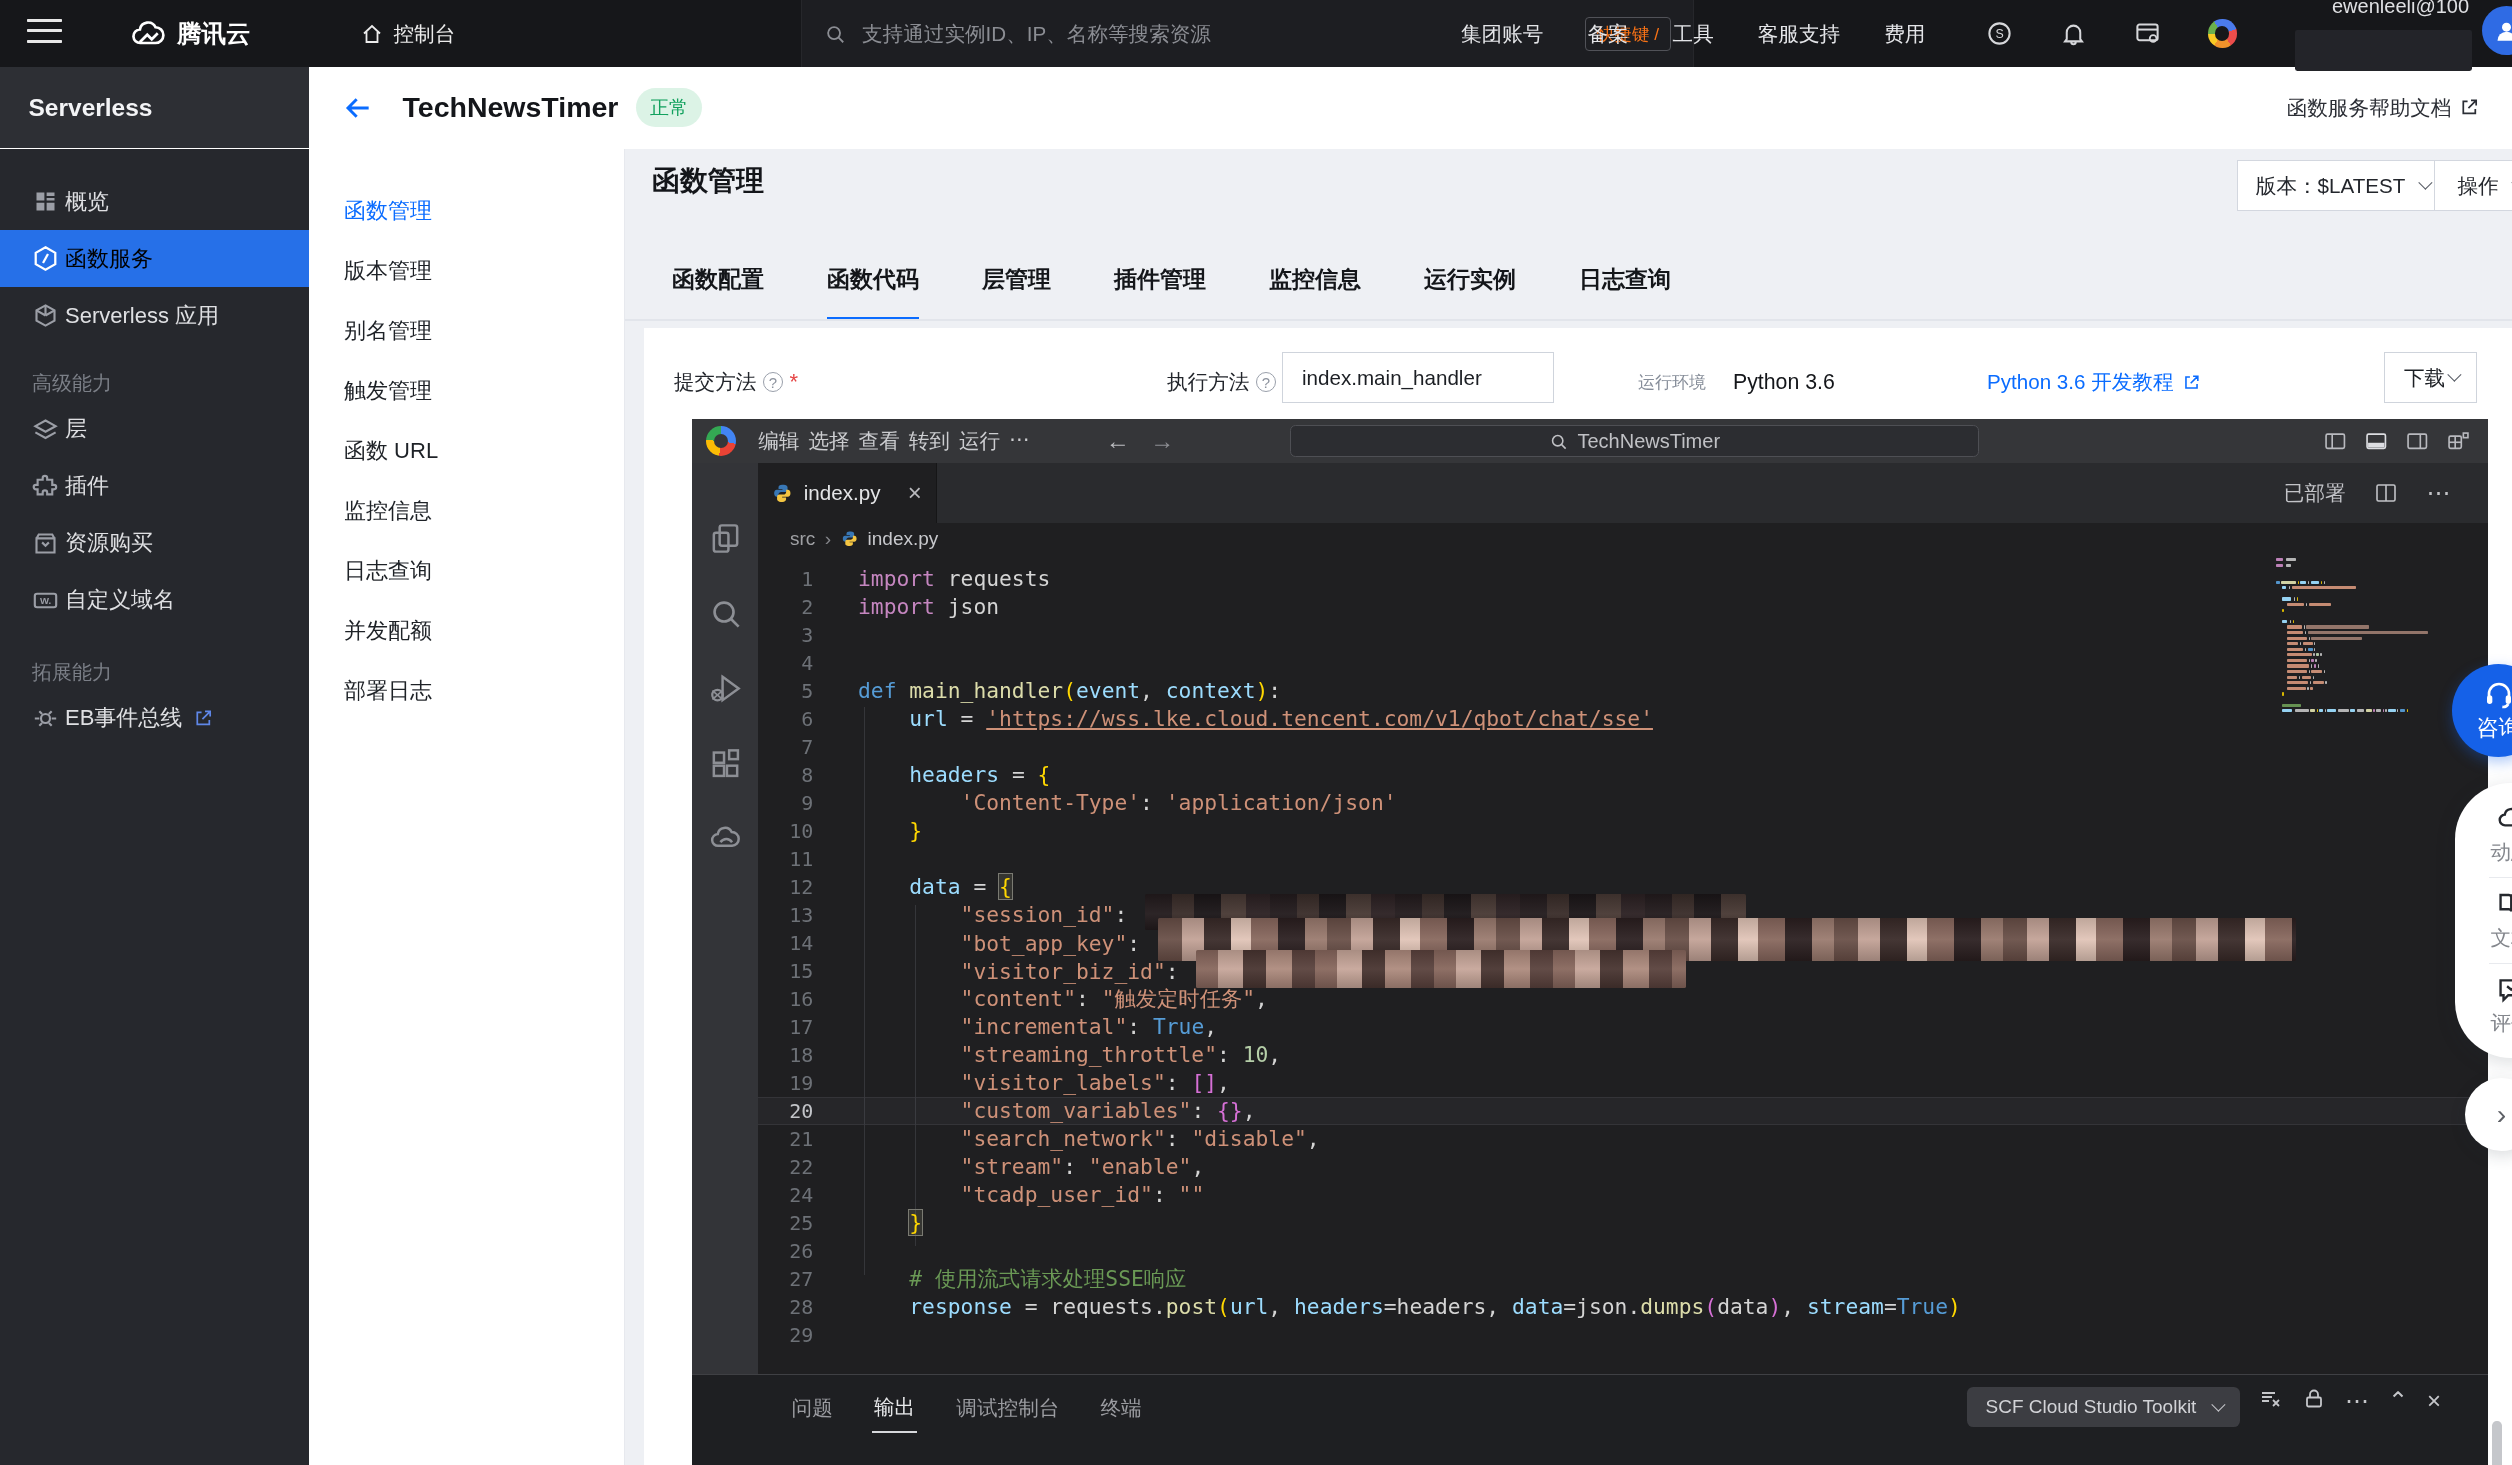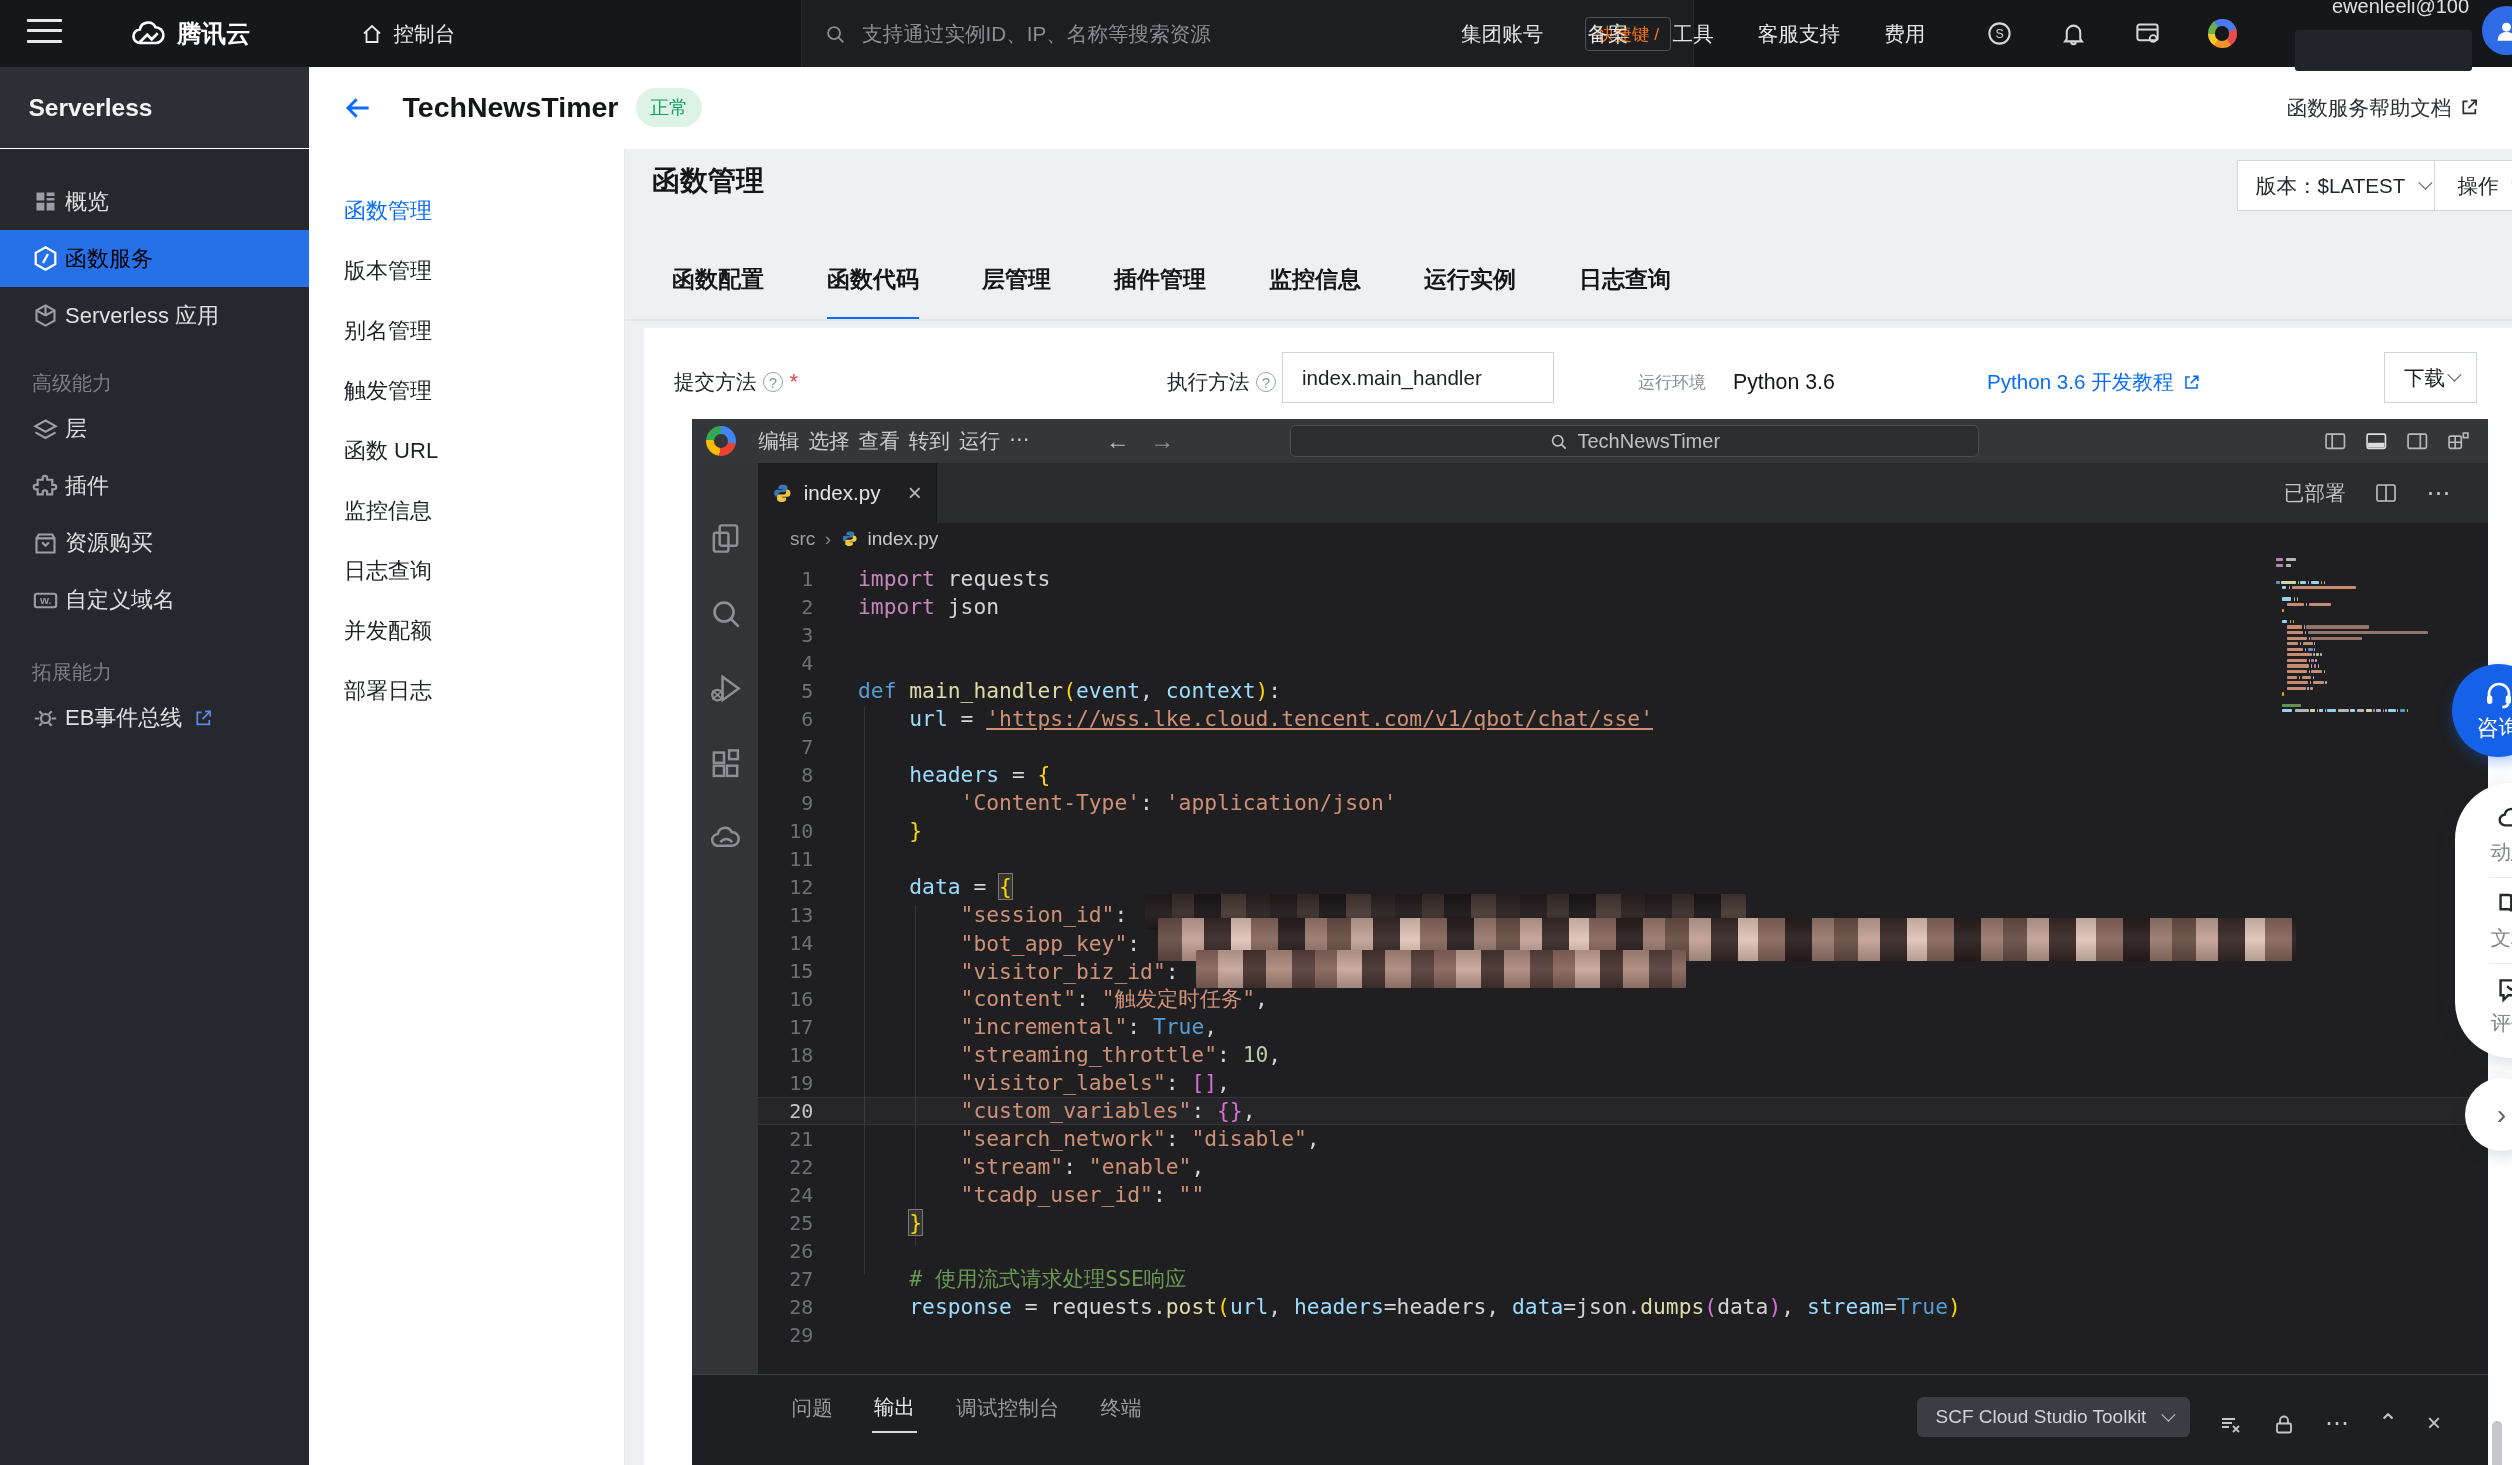--- a/index.html
+++ b/index.html
@@ -120,21 +120,21 @@
 .rd1{height:36px;background:linear-gradient(rgba(0,0,0,.18),rgba(255,255,255,.04) 55%,rgba(0,0,0,.22)),repeating-linear-gradient(90deg,#241c1e 0 27px,#3c2e2a 27px 49px,#1c1719 49px 76px,#4a3a34 76px 101px,#2e2224 101px 125px)}
 .rd2{height:43px;margin-top:-11px;background:linear-gradient(rgba(0,0,0,.15),rgba(255,255,255,.06) 50%,rgba(0,0,0,.2)),repeating-linear-gradient(90deg,#6b4f46 0 24px,#c5a295 24px 46px,#3a2a28 46px 73px,#e3c4b5 73px 93px,#8a675c 93px 120px,#2c1f20 120px 147px,#9c7a6d 147px 169px)}
 .rd3{height:38px;background:linear-gradient(rgba(0,0,0,.15),rgba(255,255,255,.05) 50%,rgba(0,0,0,.2)),repeating-linear-gradient(90deg,#8a675c 0 22px,#c9a698 22px 47px,#4a3530 47px 70px,#b08a7c 70px 96px,#5c423c 96px 119px)}
 .minimap{position:absolute;right:26px;top:3.2px;width:186px;height:183px;overflow:hidden;opacity:.95;z-index:3;cursor:pointer}
 .mrow{height:4px;margin-bottom:1.6px;display:flex;gap:1.6px}
 .mrow i{display:block;height:3.2px;border-radius:0.8px}
 .e-bottom{position:absolute;left:0;top:955px;width:100%;height:92px;background:#1e1f22;border-top:0.8px solid #3f4044}
 .eb-tabs{position:absolute;left:98px;top:0;height:62px;display:flex;gap:38px;align-items:center}
 .ebtab{color:#9b9ca1;font-size:20.6px;cursor:pointer;padding:14.2px 1.6px 9.5px;white-space:nowrap}
 .ebtab.active{color:#e6e7e9;border-bottom:2.4px solid #d7d8dc}
-.eb-right{position:absolute;right:47px;top:0;height:62px;display:flex;align-items:flex-end;gap:29px}
+.eb-right{position:absolute;right:47px;top:12px;height:62px;display:flex;align-items:flex-start;gap:19px}
 .toolkit{height:40px;background:#3c3d42;border-radius:6.3px;display:flex;align-items:center;gap:14.2px;padding:0 19px;color:#d2d3d7;font-size:19px;cursor:pointer}
 .ebicon{width:24px;height:24px;color:#c5c6ca;cursor:pointer}
 .ebglyph{color:#c5c6ca;font-size:24px;cursor:pointer}
 
 
 #consult{position:absolute;left:2452px;top:664px;width:93px;height:93px;border-radius:50%;background:#1561e8;z-index:50;display:flex;flex-direction:column;align-items:center;justify-content:center;gap:3.2px;color:#fff;font-size:22px;cursor:pointer;box-shadow:0 4.7px 14.2px rgba(21,97,232,.35)}
 #floatpill{position:absolute;left:2455px;top:783px;width:112px;height:275px;background:#fff;border-radius:57px;z-index:50;box-shadow:0 4.7px 20.6px rgba(31,41,55,.16);display:flex;flex-direction:column;align-items:center;justify-content:center}
 .fpitem{display:flex;flex-direction:column;align-items:center;gap:6.3px;cursor:pointer;padding:11px 0}
 .fpitem .fic{width:28.5px;height:28.5px;color:#25282e}
 .fpitem .flab{font-size:20.6px;color:#84878d}

